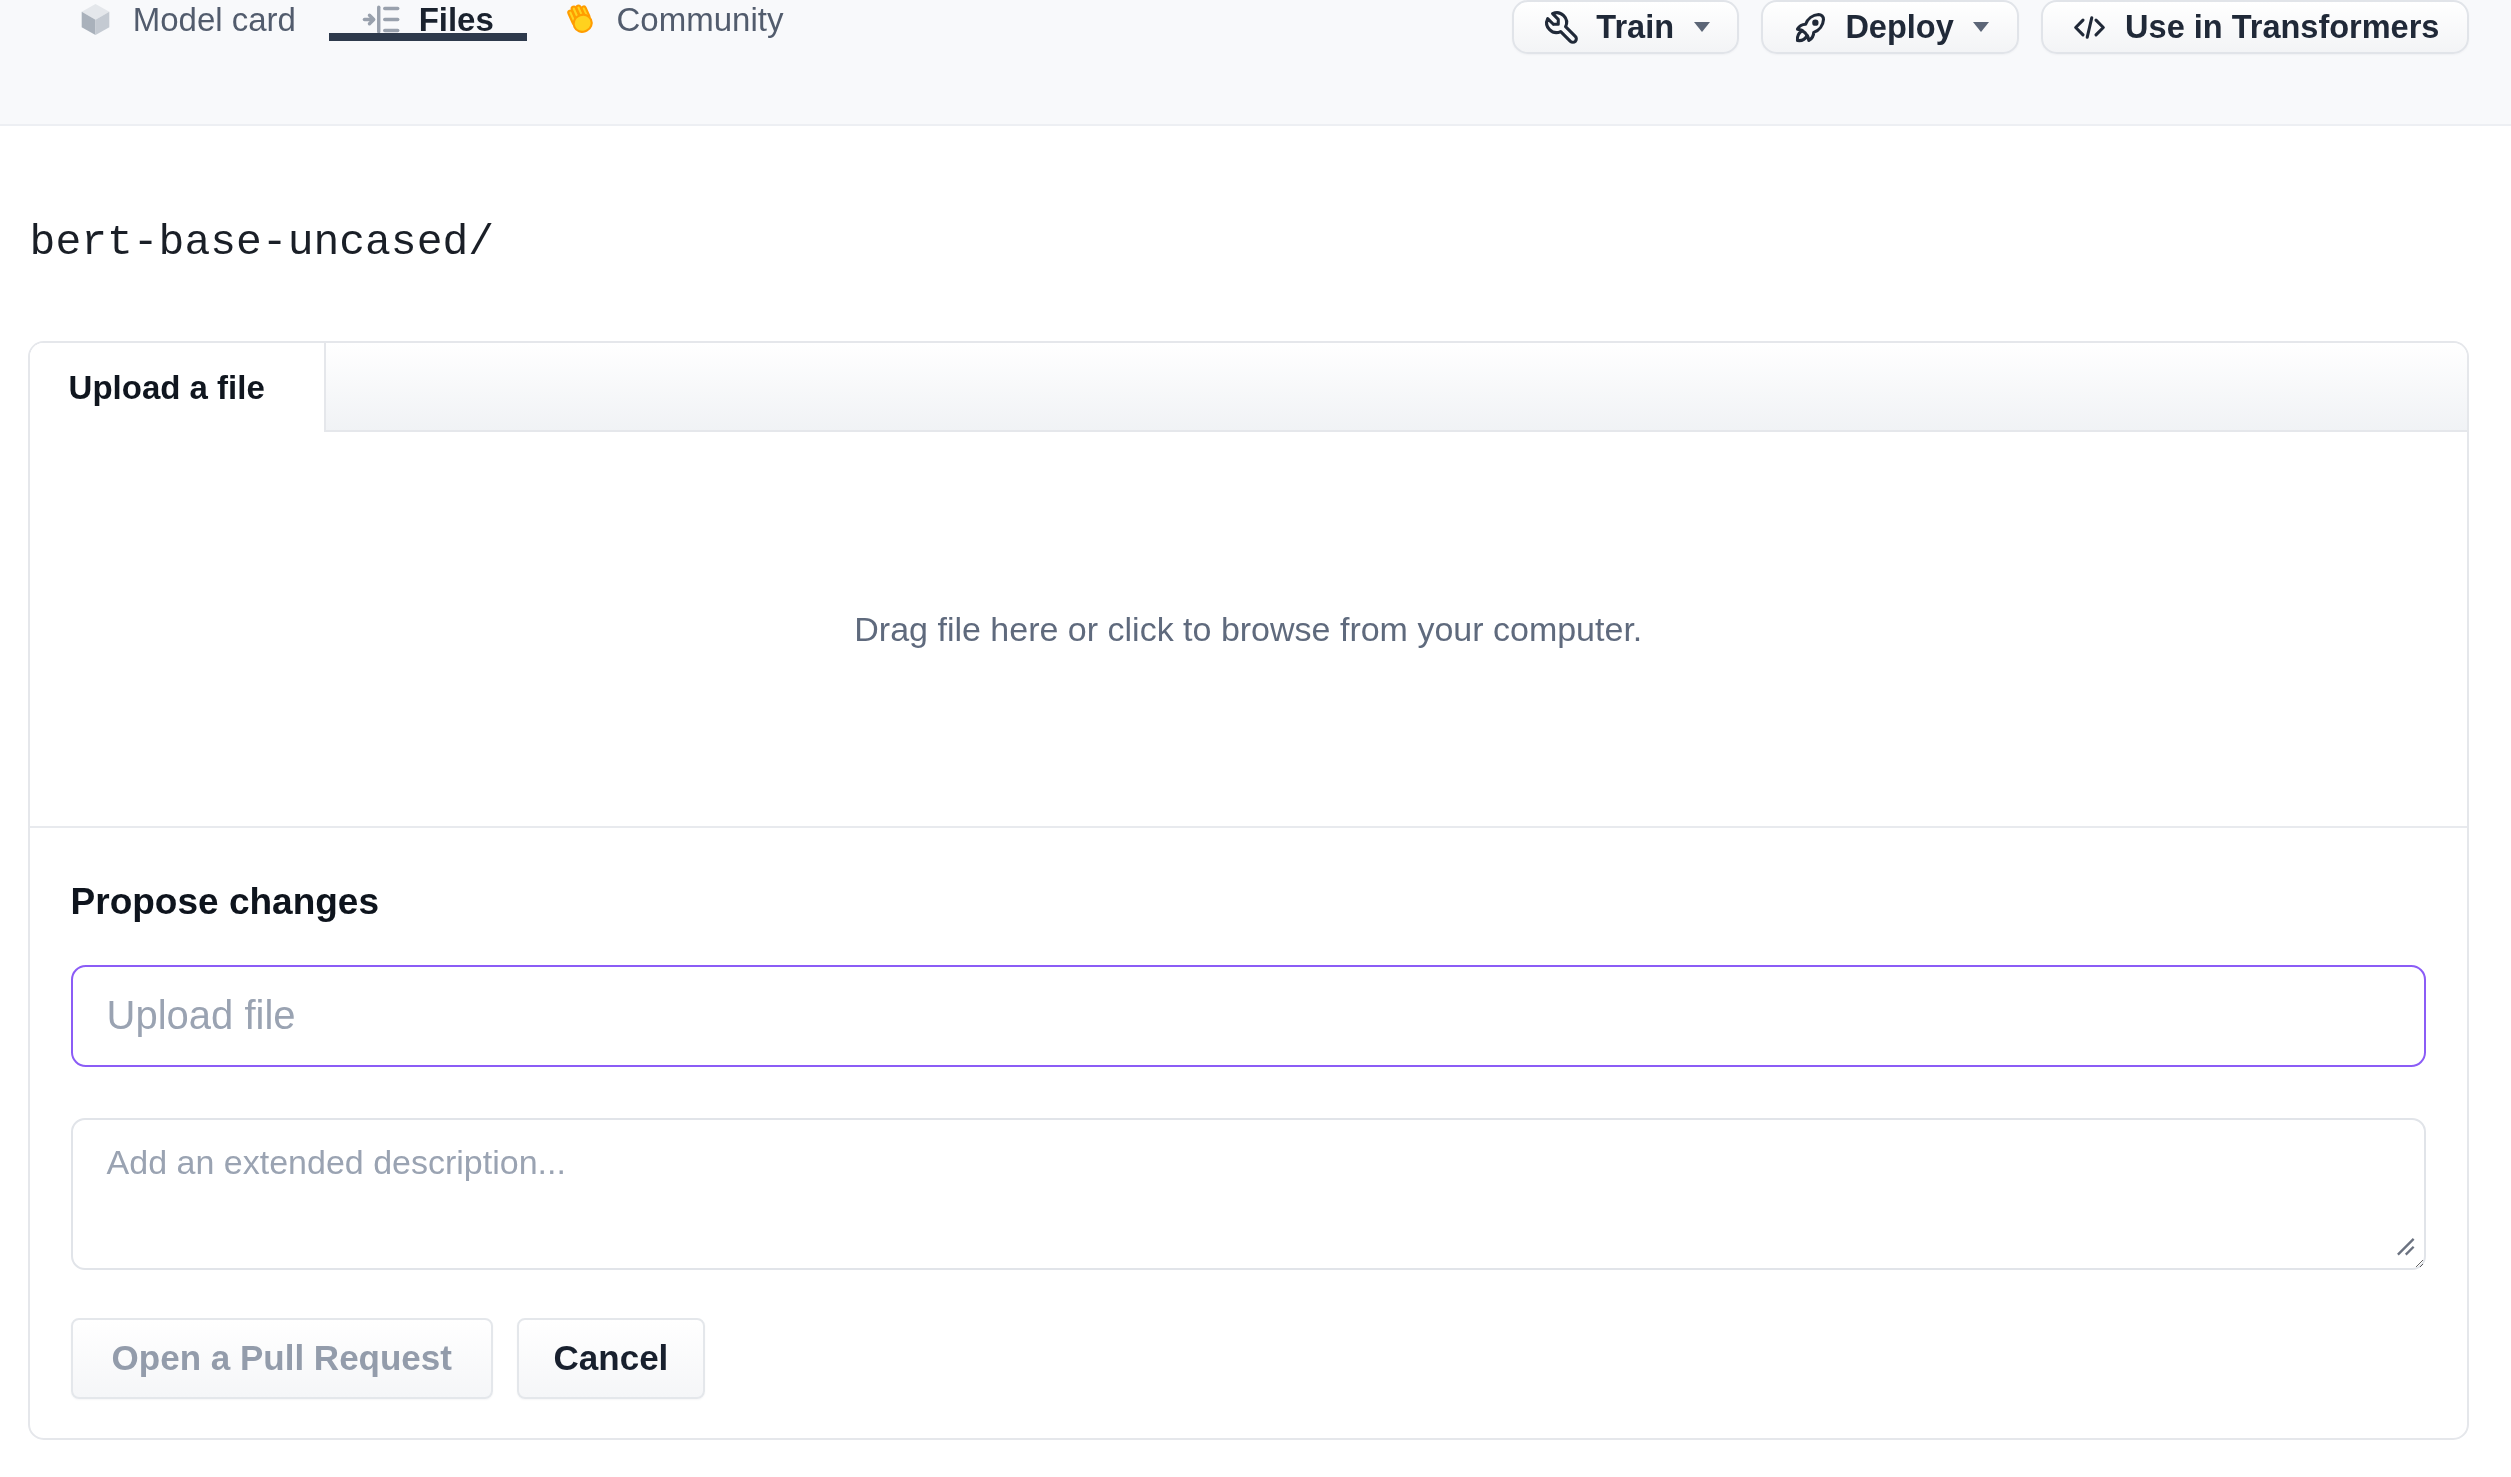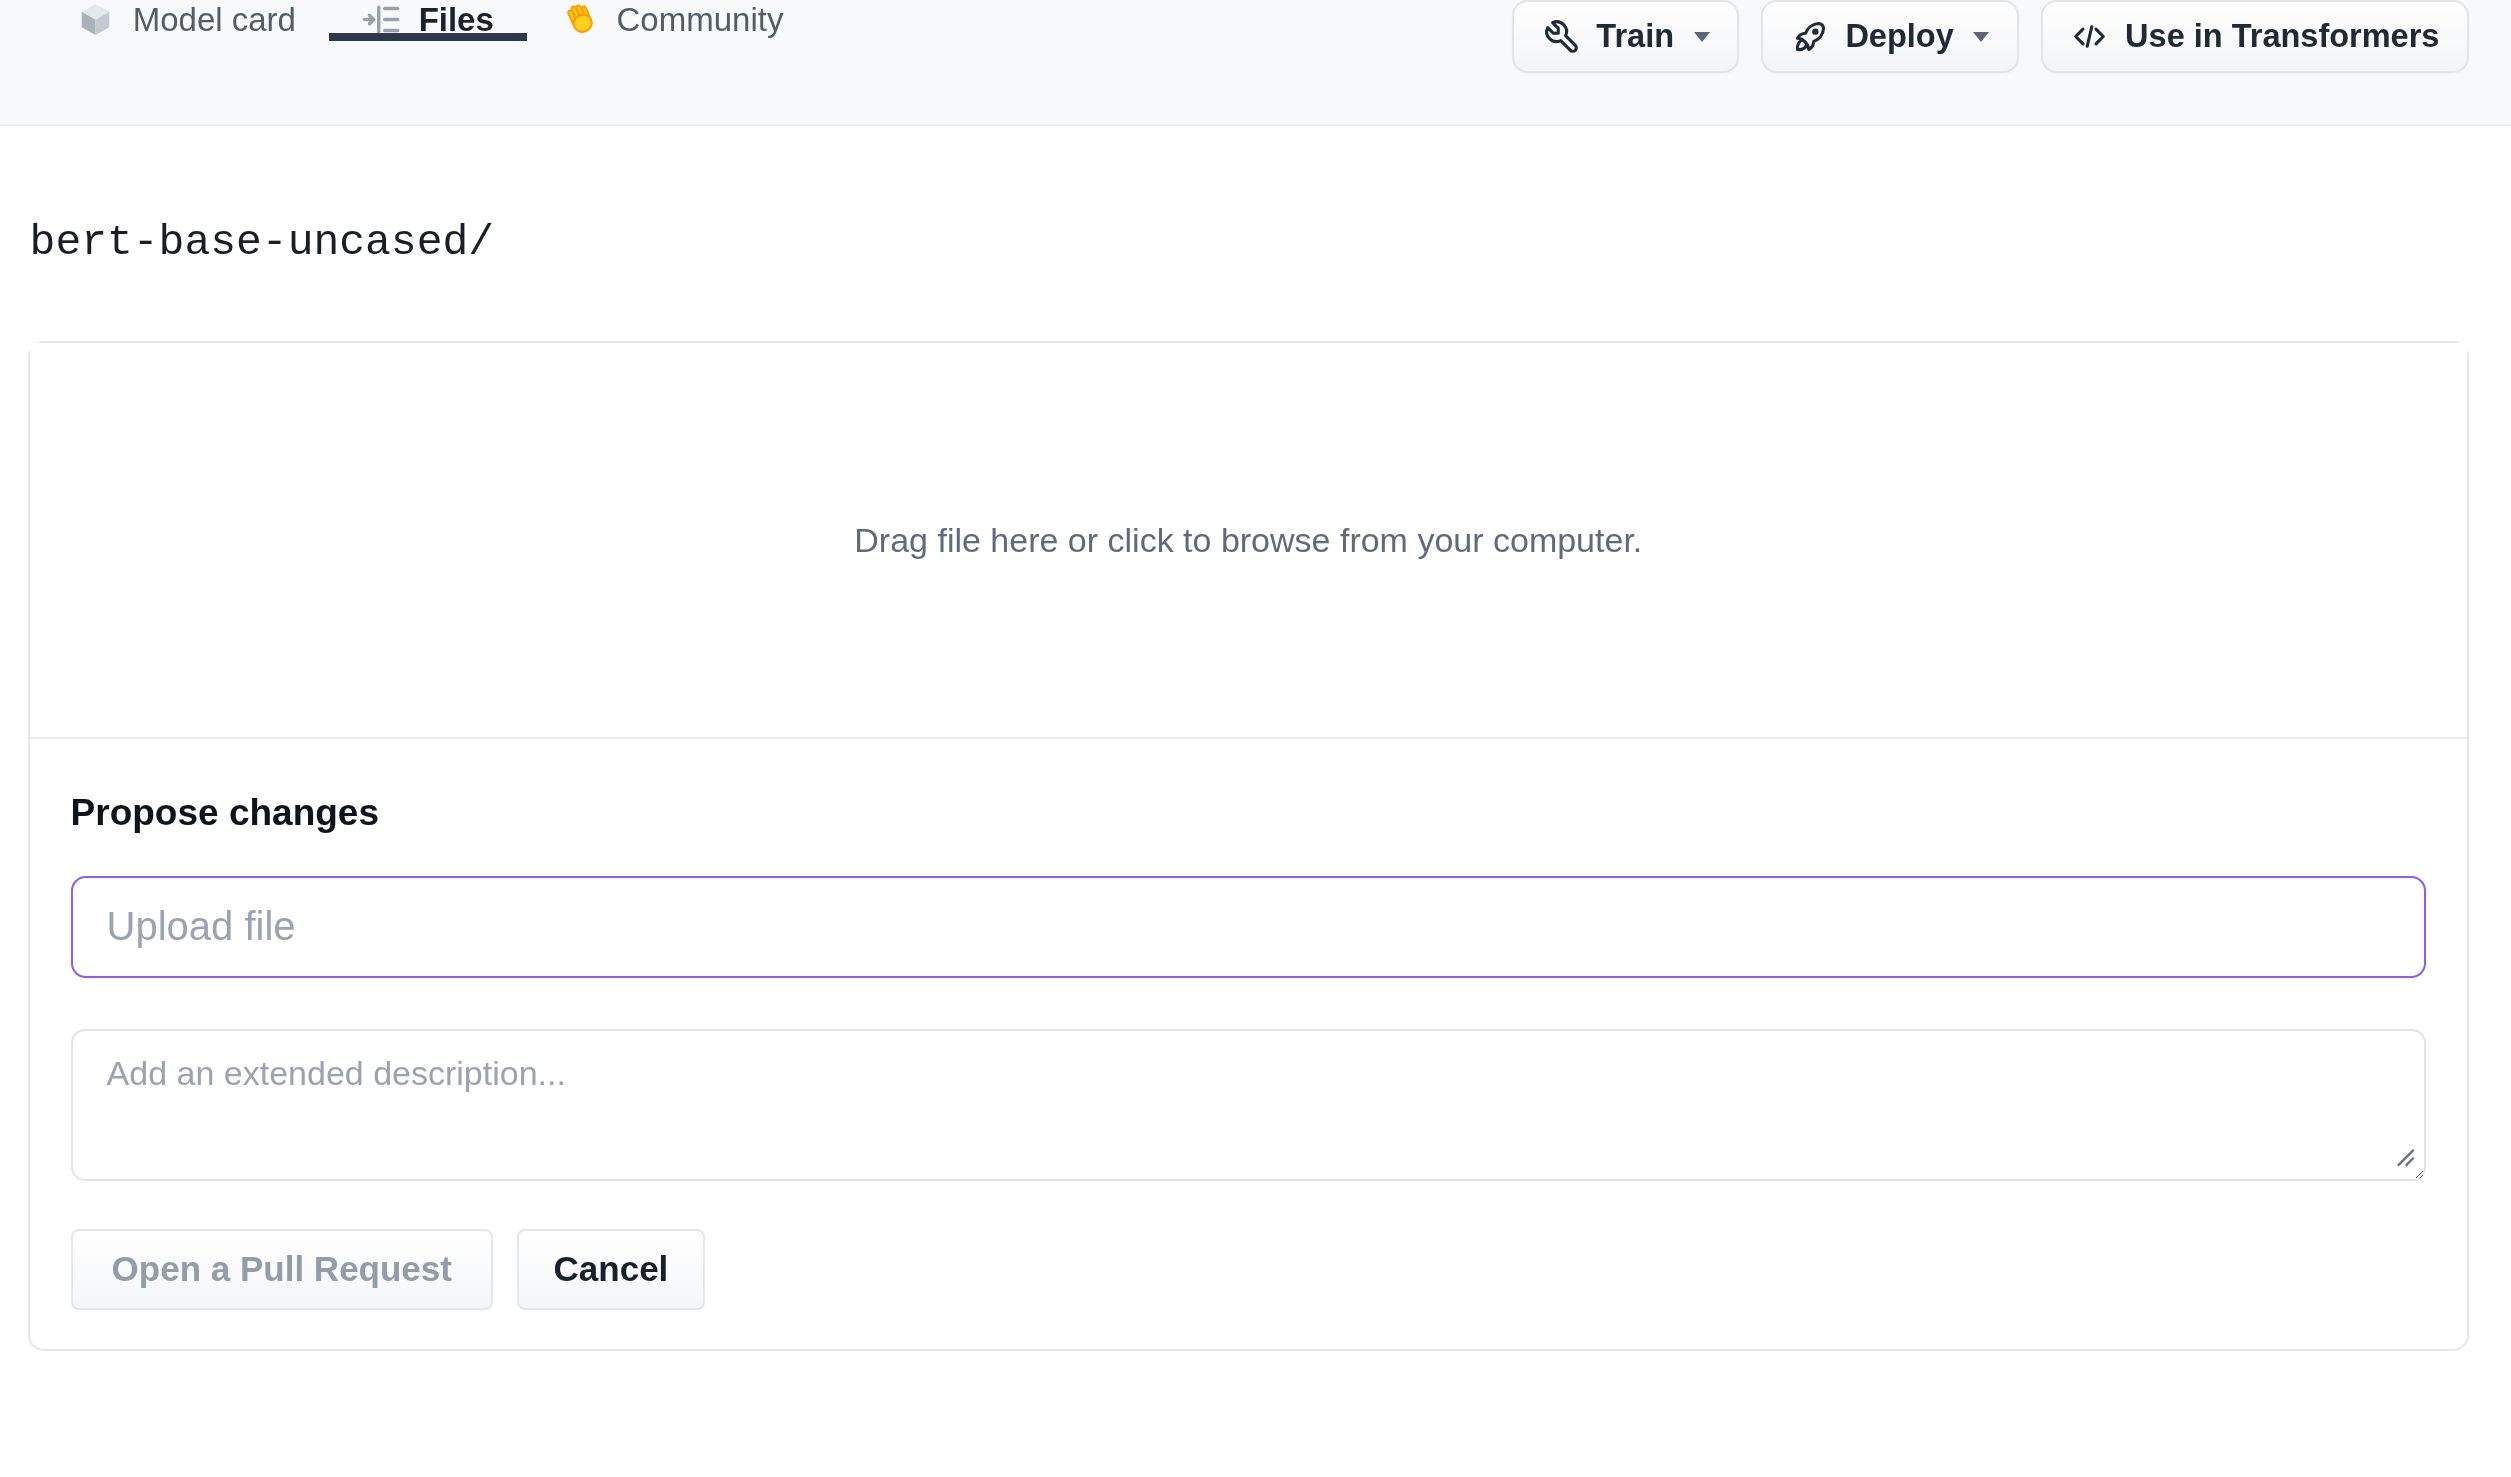--- a/index.html
+++ b/index.html
@@ -29,21 +29,21 @@
   }
   .nav-tab .ticon { width:39px; height:39px; display:block; flex:none; }
   .nav-tab.active { color:#1a222e; font-weight:700; }
   .nav-tab.active::after {
     content:""; position:absolute; left:0; right:0; bottom:-2px;
     height:7.9px; background:#2e3a4c;
   }
   .actions { margin-left:auto; display:flex; align-items:center; gap:21.7px; }
   .hbtn {
     display:inline-flex; align-items:center; gap:15.8px;
-    height:73px; padding:0 27.6px;
+    height:54px; padding:0 27.6px;
     border:2px solid #e1e4e9; border-radius:15.8px;
     background:linear-gradient(180deg,#ffffff 0%,#f3f4f6 100%);
     box-shadow:0 1px 2px rgba(16,24,40,.04);
     font-size:32.5px; font-weight:600; color:#202938;
     cursor:pointer; white-space:nowrap;
   }
   .hbtn .bicon { width:39px; height:39px; display:block; flex:none; }
   .caret {
     width:0; height:0; margin-left:3.9px;
     border-left:8.9px solid transparent; border-right:8.9px solid transparent;
@@ -190,20 +190,25 @@
       </svg>
       <span>Use in Transformers</span>
     </button>
   </div>
 </div>
 
 <div class="path-line">bert-base-uncased/</div>
 
 <div class="panel">
 
+  <div class="tabbar">
+    <div class="upload-tab">
+      <span>Upload a file</span>
+    </div>
+  </div>
 
   <div class="dropzone">
     <span>Drag file here or click to browse from your computer.</span>
   </div>
 
   <div class="propose">
     <h2 class="propose-heading">Propose changes</h2>
 
     <input class="file-input" type="text" placeholder="Upload file" style="">
 

